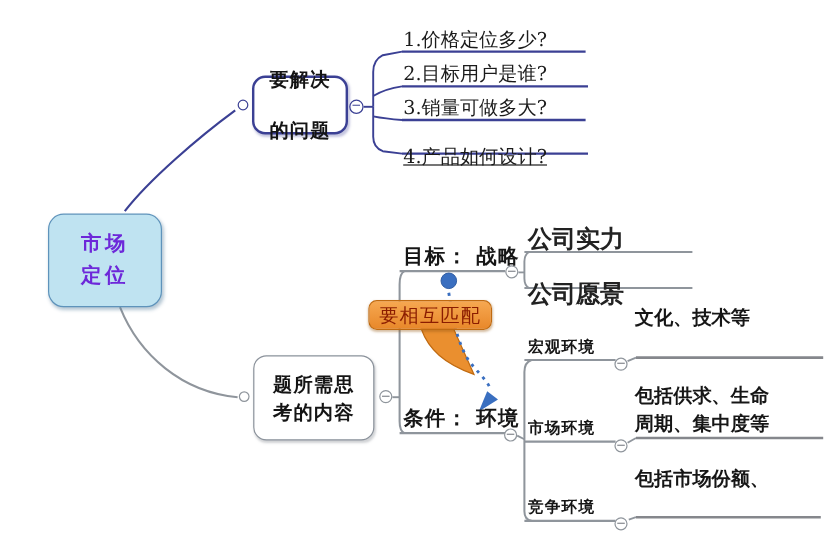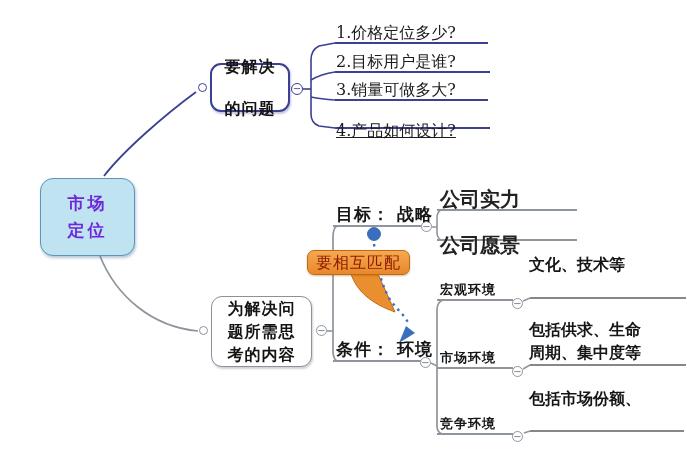--- a/index.html
+++ b/index.html
@@ -115,21 +115,20 @@
     <div>市场</div>
     <div>定位</div>
   </div>
 
   <div class="box" id="problems-box">
     <div>要解决</div>
     <div>的问题</div>
   </div>
 
   <div class="box" id="thinking-box">
-    <div>为解决问</div>
     <div>题所需思</div>
     <div>考的内容</div>
   </div>
 
   <div class="box" id="callout-box">要相互匹配</div>
 
   <div class="abs qitem" style="left:336px;top:24px;">1.价格定位多少?</div>
   <div class="abs qitem" style="left:336px;top:53px;">2.目标用户是谁?</div>
   <div class="abs qitem" style="left:336px;top:81px;">3.销量可做多大?</div>
   <div class="abs qitem" style="left:336px;top:122px;text-decoration:underline;">4.产品如何设计?</div>

